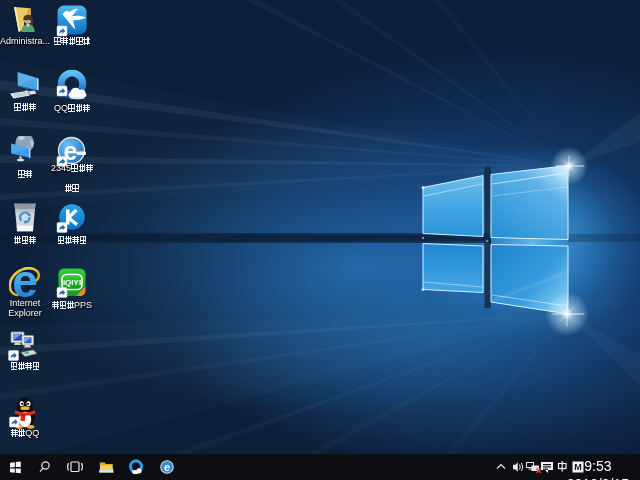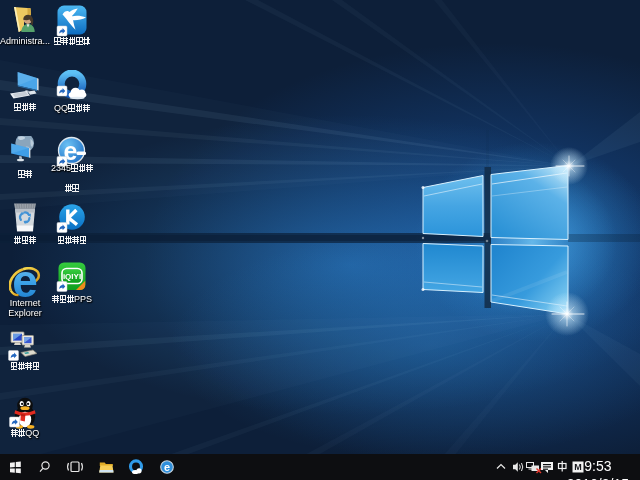--- a/index.html
+++ b/index.html
@@ -334,21 +334,21 @@
  <g stroke="#fff" stroke-width="3.4" fill="none">
   <line x1="11.8" y1="7.5" x2="11.8" y2="22.5"></line>
   <line x1="12.2" y1="16" x2="20.4" y2="8"></line>
   <line x1="12.8" y1="16.2" x2="21" y2="22.6"></line>
  </g>
  <rect x="1" y="20.5" width="10" height="10" rx="1.2" fill="#fff" stroke="#c8d0d8" stroke-width="0.5"></rect>
  <path d="M3.2,27.8 c0.2,-2.2 1.5,-3.6 3.4,-3.7 l0,-1.5 2.7,2.8 -2.7,2.8 0,-1.5 c-1.4,0 -2.5,0.4 -3.4,1.4 z" fill="#2468c0"></path>
 </svg>
 <div class="lb" style="top:33px"><span class="cj"></span><span class="cj v2"></span><span class="cj v3"></span><span class="cj"></span></div>
 </div>
-<div class="cell" style="left:44px;top:261px">
+<div class="cell" style="left:44px;top:267px">
 <svg width="32" height="33" viewBox="0 0 32 33">
  <defs>
  <linearGradient id="ig" x1="0" y1="0" x2="0" y2="1">
   <stop offset="0" stop-color="#35cb3e"></stop>
             <stop offset="1" stop-color="#0f9e1e"></stop>
           </linearGradient>
  <clipPath id="iqc">
             <rect x="2.5" y="1.5" width="27" height="27.5" rx="5.5"></rect>
           </clipPath>
  </defs>

